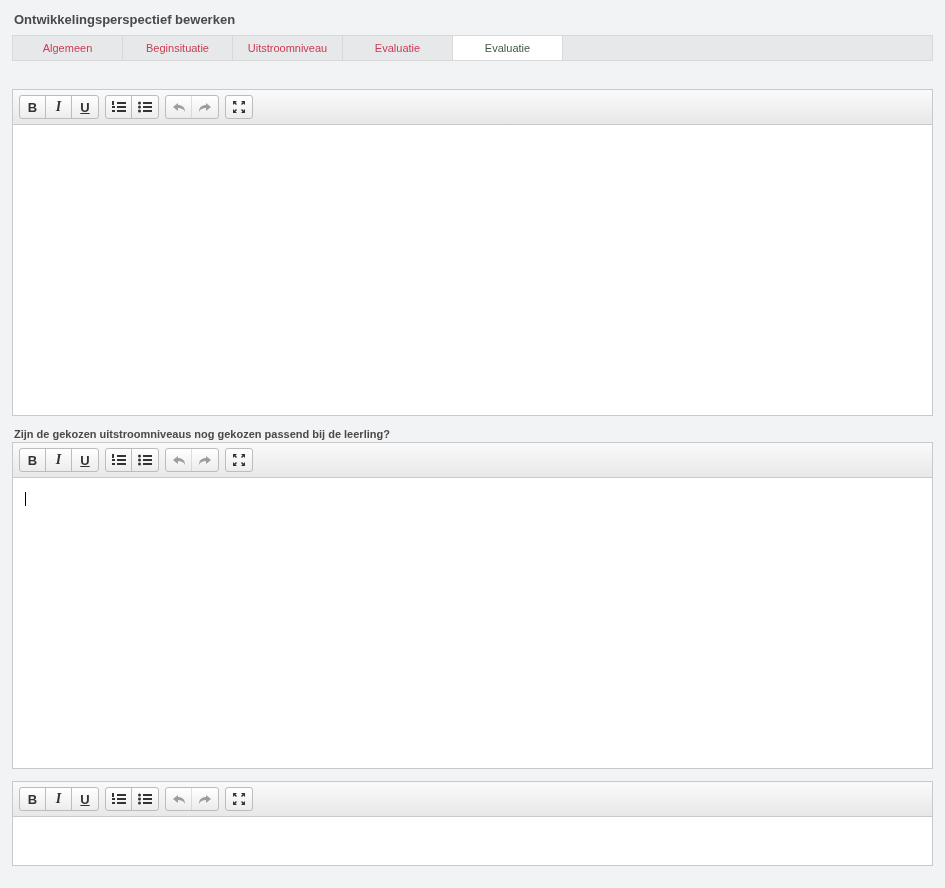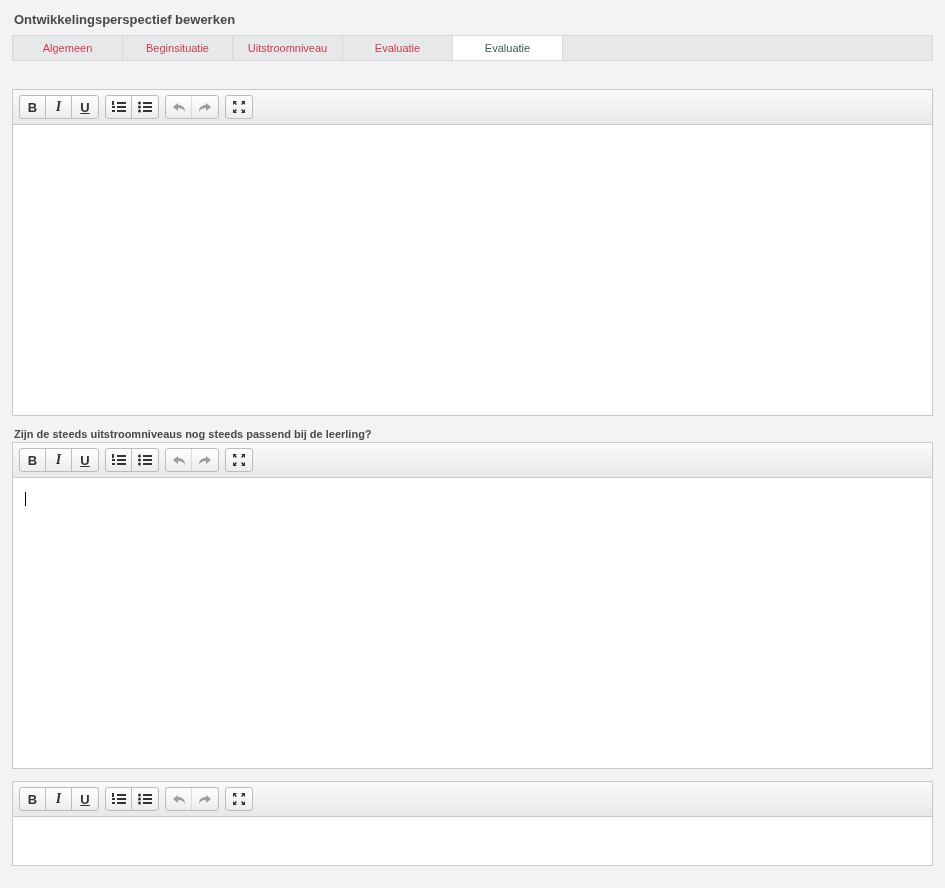--- a/index.html
+++ b/index.html
@@ -213,21 +213,21 @@
                   </g>
                 </svg>
             </button>
           </div>
         </div>
         <div class="editor-body" contenteditable="true" style=""></div>
       </div>
     </div>
 
     <div class="section">
-      <div class="section-label">Zijn de steeds uitstroomniveaus nog steeds passend bij de leerling?</div>
+      <div class="section-label">Zijn de gekozen uitstroomniveaus nog gekozen passend bij de leerling?</div>
       <div class="editor">
         <div class="toolbar">
           <div class="btn-group">
             <button class="tbtn">
                 <span class="b">B</span>
               </button>
             <button class="tbtn">
                 <span class="i">I</span>
               </button>
             <button class="tbtn">

